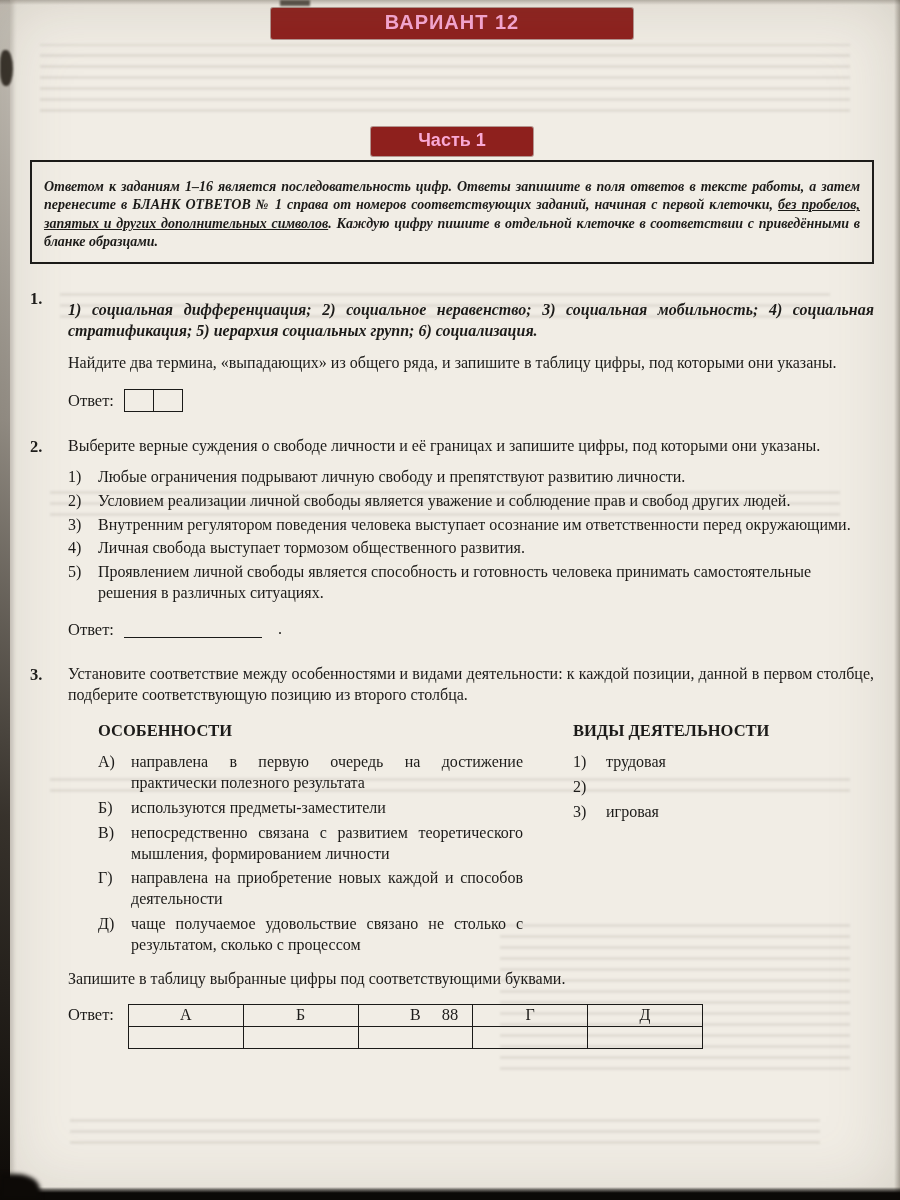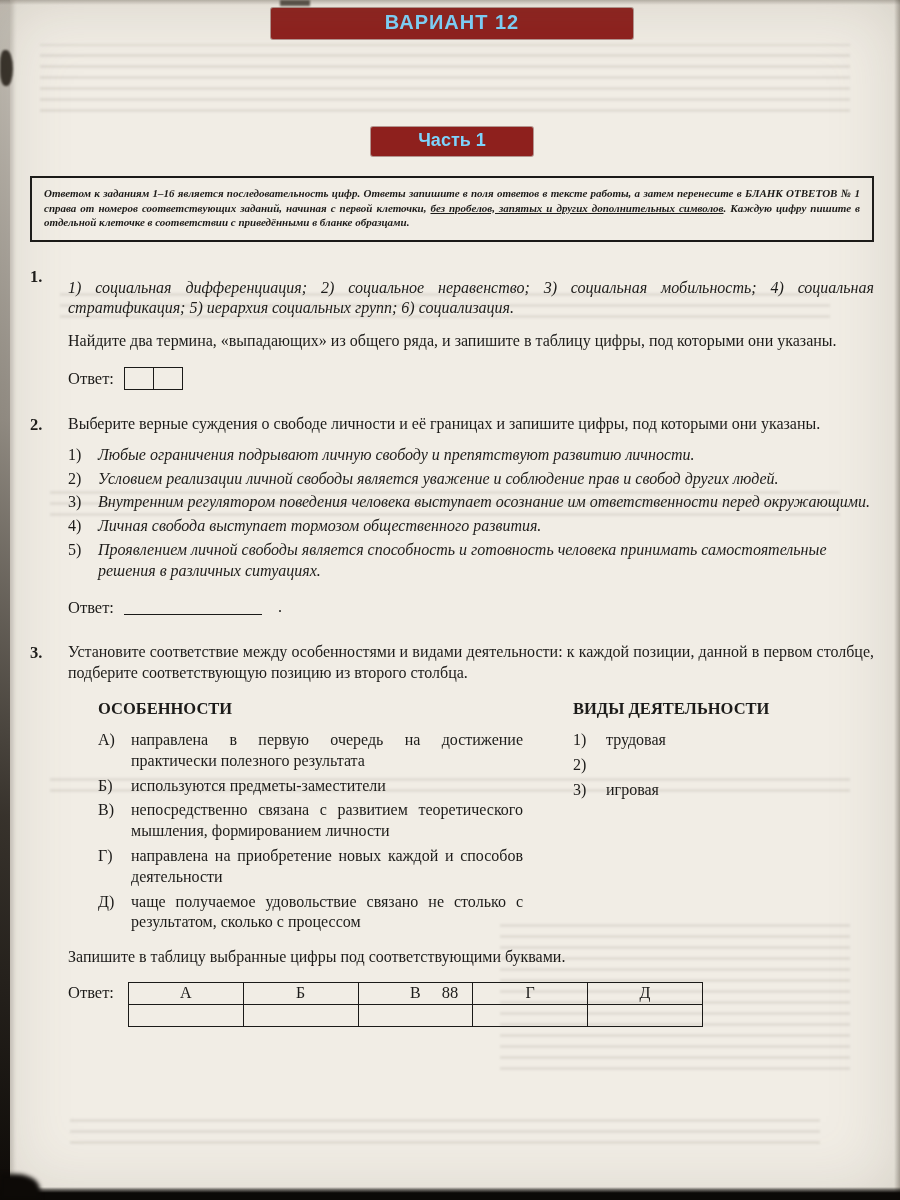--- a/index.html
+++ b/index.html
@@ -42,59 +42,59 @@
     box-shadow:inset 0 0 70px rgba(110,100,80,0.22);}
   .smudge-tl{position:absolute;left:0;top:50px;width:13px;height:36px;background:#2b251d;
     border-radius:40% 60% 55% 45%;filter:blur(1.2px);z-index:7;opacity:0.9;}
   .smudge-top{position:absolute;left:280px;top:0;width:30px;height:6px;background:#3a332a;
     filter:blur(1.3px);z-index:7;opacity:0.8;}
   .smudge-bl{position:absolute;left:0;bottom:0;width:40px;height:26px;background:#0d0a07;
     border-radius:0 60% 0 0;filter:blur(2px);z-index:7;}
 
   
   .banner{
-    color:#7dd3fc;
+    color:#f9a8d4;
     font-family:"Liberation Sans", sans-serif;
     font-weight:bold;text-align:center;
     margin-left:auto;margin-right:auto;
     border-radius:2px;
     background:#8e201d;
     box-shadow:0 0 0 1px rgba(90,20,18,0.4);
   }
   .banner.variant{width:362px;font-size:20px;padding:3px 0 5px;letter-spacing:1px;margin-top:2px;}
   .banner.part{width:162px;font-size:18px;padding:3px 0 5px;margin-top:88px;}
 
   .instruction-box{
-    margin-top:20px;
+    margin-top:4px;
     border:2px solid #1b1a18;
-    padding:8px 12px 10px 12px;
+    padding:16px 12px 10px 12px;
     font-weight:bold;font-style:italic;
-    font-size:11px;line-height:1.32;
+    font-size:14px;line-height:1.32;
     text-align:justify;
   }
   .uline{text-decoration:underline;}
 
   .question{display:flex;margin-top:24px;}
   .qnum{width:38px;flex:none;font-weight:bold;font-size:16.5px;padding-top:1px;}
   .qbody{flex:1;font-size:16px;line-height:1.3;}
   .just{text-align:justify;margin:0;}
-  .terms{font-style:italic;margin:12px 0 12px 0;}
+  .terms{font-style:italic;margin:12px 0 12px 0;font-weight:bold;}
   .task-p{margin-top:10px;}
 
   .answer-row{margin-top:15px;display:flex;align-items:center;gap:10px;}
   .answer-label{font-size:16.5px;}
   table.cells2{border-collapse:collapse;}
   table.cells2 td{width:28px;height:21px;border:1px solid #1b1a18;padding:0;}
   .answer-line{display:inline-block;width:138px;height:15px;border-bottom:1px solid #1b1a18;}
   .dot-after{margin-left:6px;}
 
   .opts{margin-top:10px;}
   .opt{display:flex;margin-bottom:3px;}
   .onum{width:30px;flex:none;}
-  .otext{flex:1;font-style:italic;}
+  .otext{flex:1;}
 
   .match{display:flex;margin-top:14px;}
   .mcol-left{width:455px;padding-left:30px;box-sizing:border-box;}
   .mcol-right{margin-left:50px;flex:1;}
   .mhead{font-weight:bold;margin-bottom:11px;font-size:16.5px;}
   .mitem{display:flex;margin-bottom:4px;}
   .mletter{width:33px;flex:none;}
   .mtext{flex:1;text-align:justify;}
 
   .answer-row3{margin-top:14px;display:flex;gap:14px;align-items:flex-start;}

